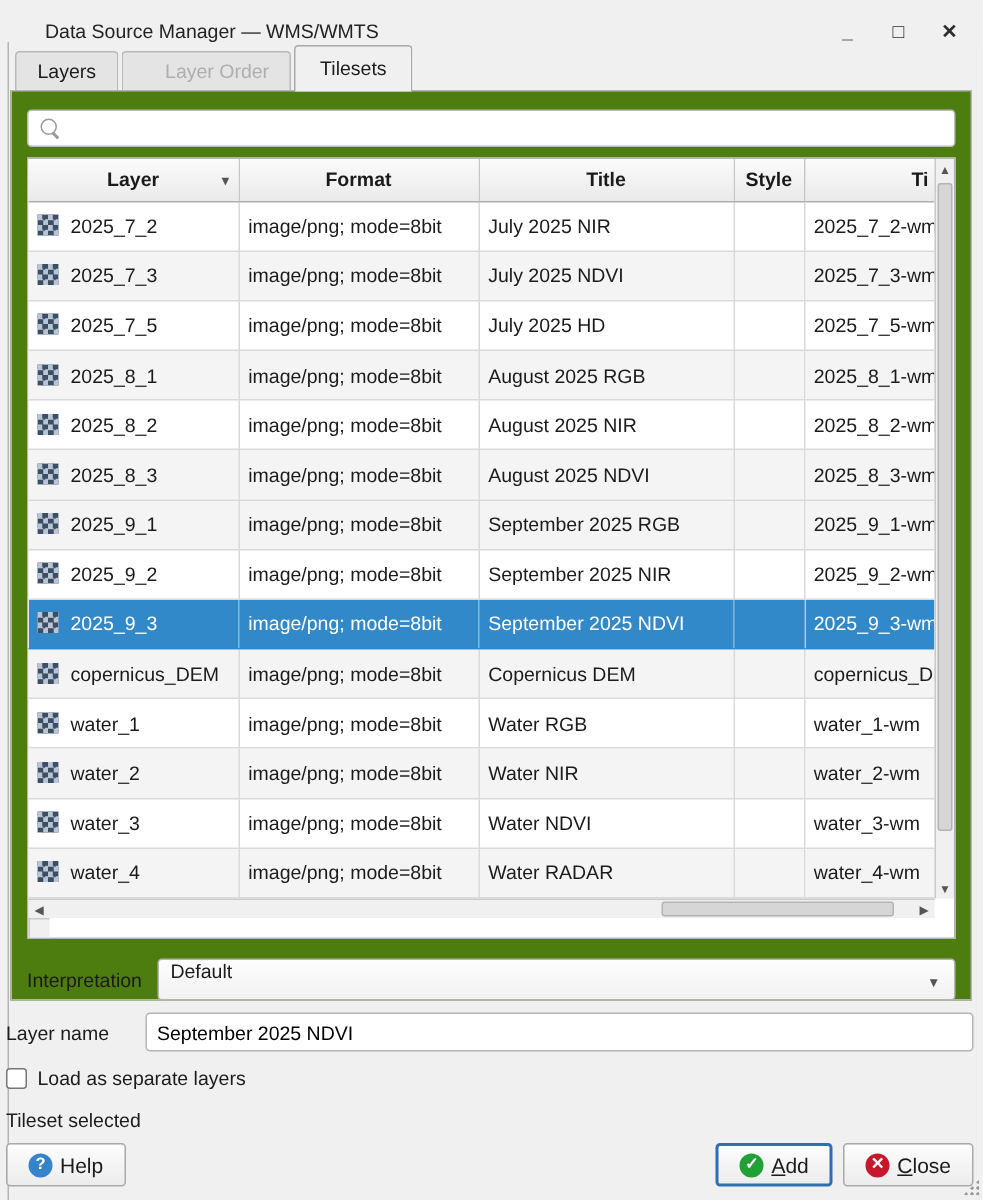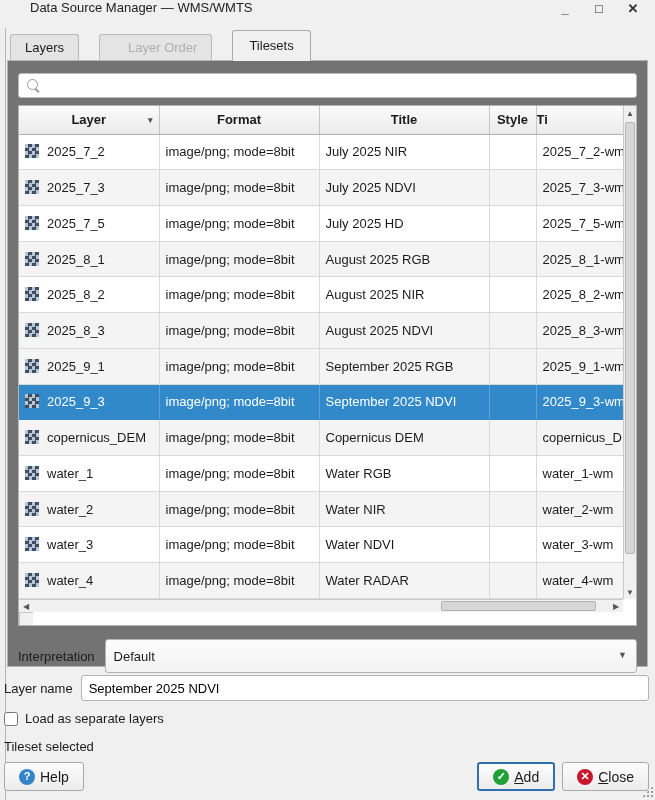--- a/index.html
+++ b/index.html
@@ -2,72 +2,72 @@
 <html><head>
 <meta charset="utf-8">
 <style>
   * { margin:0; padding:0; box-sizing:border-box; }
   html,body { width:655px; height:800px; }
   body { font-family:"Liberation Sans", sans-serif; font-size:13px; color:#1b1b1b; background:#f0f0f0; }
   .window { position:relative; width:655px; height:800px; background:#f0f0f0; overflow:hidden; }
   .left-split { position:absolute; left:5px; top:28px; bottom:0; width:1px; background:#b4b4b4; }
 
   
-  .titlebar { position:absolute; top:0; left:0; right:0; height:28px; background:#f0f0f0; display:flex; align-items:flex-start; }
+  .titlebar { position:absolute; top:0; left:0; right:0; height:28px; background:#f0f0f0; display:flex; align-items:flex-end; }
   .titlebar .title { margin-left:30px; font-size:13px; color:#222; }
   .win-controls { margin-left:auto; margin-right:14px; display:flex; gap:18px; align-items:center; }
   .win-btn { width:16px; height:16px; display:flex; align-items:center; justify-content:center; color:#2e2e2e; font-size:13px; font-weight:bold; cursor:default; }
 
   
   .tabbar { position:absolute; top:32px; left:10px; display:flex; align-items:flex-end; height:29px; }
-  .tab { padding:5px 14px 6px; border:1px solid #b9b9b9; border-bottom:none; background:#e4e4e4; margin-right:20px; border-radius:3px 3px 0 0; color:#1b1b1b; }
+  .tab { padding:5px 14px 6px; border:1px solid #b9b9b9; border-bottom:none; background:#e4e4e4; margin-right:2px; border-radius:3px 3px 0 0; color:#1b1b1b; }
   .tab.disabled { color:#aeaeae;padding-left:28px; }
   .tab.active { background:#f0f0f0; padding:7px 16px 8px; position:relative; z-index:3; border-color:#a9a9a9; }
 
   
-  .tabframe { position:absolute; top:60px; left:7px; right:7px; height:607px; border:1px solid #b4b4b4; background:#737373; z-index:1; }
+  .tabframe { position:absolute; top:60px; left:7px; right:7px; height:607px; border:1px solid #b4b4b4; background:#4d7c0f; z-index:1; }
 
   
   .searchbox { margin:12px 10px 0; height:25px; background:#fff; border:1px solid #b9b9b9; border-radius:3px; display:flex; align-items:center; padding:0 6px; }
   .mag { width:13px; height:13px; position:relative; margin-left:2px; }
   .mag::before { content:""; position:absolute; left:0; top:0; width:9px; height:9px; border:1.5px solid #9a9a9a; border-radius:50%; }
   .mag::after { content:""; position:absolute; left:9px; top:9px; width:5px; height:1.5px; background:#9a9a9a; transform:rotate(45deg); transform-origin:0 0; }
   .searchbox input { border:none; outline:none; flex:1; margin-left:6px; font:inherit; background:transparent; }
 
   
   .tablewrap { margin:7px 10px 0; width:619px; display:flex; flex-wrap:wrap; border:1px solid #b4b4b4; background:#fff; }
   table { border-collapse:collapse; table-layout:fixed; width:604px; background:#fff; }
   col.c-layer{width:140px;} col.c-format{width:160px;} col.c-title{width:170px;} col.c-style{width:47px;} col.c-tileset{width:87px;}
   th { height:28px; background:linear-gradient(#fbfbfb,#eaeaea); border-right:1px solid #c6c6c6; border-bottom:1px solid #b0b0b0; font-weight:bold; font-size:13px; text-align:center; position:relative; white-space:nowrap; overflow:hidden; }
-  th:last-child { border-right:none; text-align:left; padding-right:4px; }
+  th:last-child { border-right:none; text-align:right; padding-right:4px; }
   th .sort { position:absolute; right:6px; top:9px; font-size:9px; color:#555; }
   td { height:29px; border-right:1px solid #d9d9d9; border-bottom:1px solid #d9d9d9; padding:0 6px; white-space:nowrap; overflow:hidden; font-size:13px; }
   td:last-child { border-right:none; }
   tr.alt td { background:#f4f4f4; }
   tr.sel td { background:#3289c9; color:#fff; border-right-color:#5fa3d8; border-bottom-color:#3289c9; }
   .licon { display:inline-block; width:14px; height:14px; vertical-align:-2px; margin-right:8px; background:#b9c5d4; background-image:repeating-conic-gradient(#3c4e63 0% 25%, #b9c5d4 0% 50%); background-size:7px 7px; }
 
   
   .vscroll { width:13px; height:493px; background:#f0f0f0; border-left:1px solid #c9c9c9; position:relative; }
   .vthumb { position:absolute; left:1px; right:1px; top:16px; height:432px; background:#d6d6d6; border:1px solid #b4b4b4; border-radius:2px; }
   .arr { position:absolute; left:0; right:0; height:14px; display:flex; align-items:center; justify-content:center; font-size:8px; color:#555; }
   .arr.up{top:0;} .arr.dn{bottom:0;}
   .hscroll { width:604px; height:13px; background:#f0f0f0; border-top:1px solid #c9c9c9; position:relative; }
   .hthumb { position:absolute; top:1px; bottom:1px; left:422px; width:155px; background:#d6d6d6; border:1px solid #b4b4b4; border-radius:2px; }
   .harr { position:absolute; top:0; bottom:0; width:14px; display:flex; align-items:center; justify-content:center; font-size:8px; color:#555; }
   .harr.lf{left:0;} .harr.rt{right:0;}
   .corner { width:14px; height:13px; background:#f0f0f0; border-top:1px solid #c9c9c9; border-left:1px solid #c9c9c9; }
 
   
   .interp-row { margin:13px 10px 0; display:flex; align-items:center; gap:10px; }
-  .combo { flex:1; height:28px; background:linear-gradient(#fdfdfd,#f2f2f2); border:1px solid #b4b4b4; border-radius:3px; display:flex; align-items:center; padding:16px 8px; position:relative; }
+  .combo { flex:1; height:28px; background:linear-gradient(#fdfdfd,#f2f2f2); border:1px solid #b4b4b4; border-radius:3px; display:flex; align-items:flex-start; padding:0 8px; position:relative; }
   .combo .carr { position:absolute; right:9px; top:10px; font-size:9px; color:#555; }
 
   
-  .layername-row { position:absolute; top:674px; left:4px; right:6px; height:28px; display:flex; align-items:center; gap:8px; }
+  .layername-row { position:absolute; top:674px; left:4px; right:6px; height:28px; display:flex; align-items:center; gap:24px; }
   .layername-row input { flex:1; height:26px; border:1px solid #b4b4b4; border-radius:3px; background:#fff; padding:0 7px; font:inherit; outline:none; }
   .check-row { position:absolute; top:711px; left:4px; display:flex; align-items:center; gap:7px; }
   .check-row input { width:14px; height:14px; accent-color:#fff; }
   .statusline { position:absolute; top:739px; left:4px; }
   .btn-row { position:absolute; top:762px; left:4px; right:6px; height:29px; display:flex; align-items:center; }
   .btn { height:29px; background:linear-gradient(#fdfdfd,#ececec); border:1px solid #a9a9a9; border-radius:3px; display:flex; align-items:center; justify-content:center; gap:5px; padding:0 14px; font-size:14px; color:#1b1b1b; cursor:default; }
   .btn.focus { border:2px solid #2f6fb0; }
   .spacer { flex:1; }
   .btn + .btn { margin-left:7px; }
   .cicon { width:16px; height:16px; border-radius:50%; color:#fff; font-size:11px; font-weight:bold; display:flex; align-items:center; justify-content:center; line-height:1; }
@@ -171,20 +171,27 @@
               <td></td>
               <td>2025_8_3-wm</td>
             </tr>
             <tr class="alt">
               <td><span class="licon"></span>2025_9_1</td>
               <td>image/png; mode=8bit</td>
               <td>September 2025 RGB</td>
               <td></td>
               <td>2025_9_1-wm</td>
             </tr>
+            <tr>
+              <td><span class="licon"></span>2025_9_2</td>
+              <td>image/png; mode=8bit</td>
+              <td>September 2025 NIR</td>
+              <td></td>
+              <td>2025_9_2-wm</td>
+            </tr>
             <tr class="sel">
               <td><span class="licon"></span>2025_9_3</td>
               <td>image/png; mode=8bit</td>
               <td>September 2025 NDVI</td>
               <td></td>
               <td>2025_9_3-wm</td>
             </tr>
             <tr class="alt">
               <td><span class="licon"></span>copernicus_DEM</td>
               <td>image/png; mode=8bit</td>

